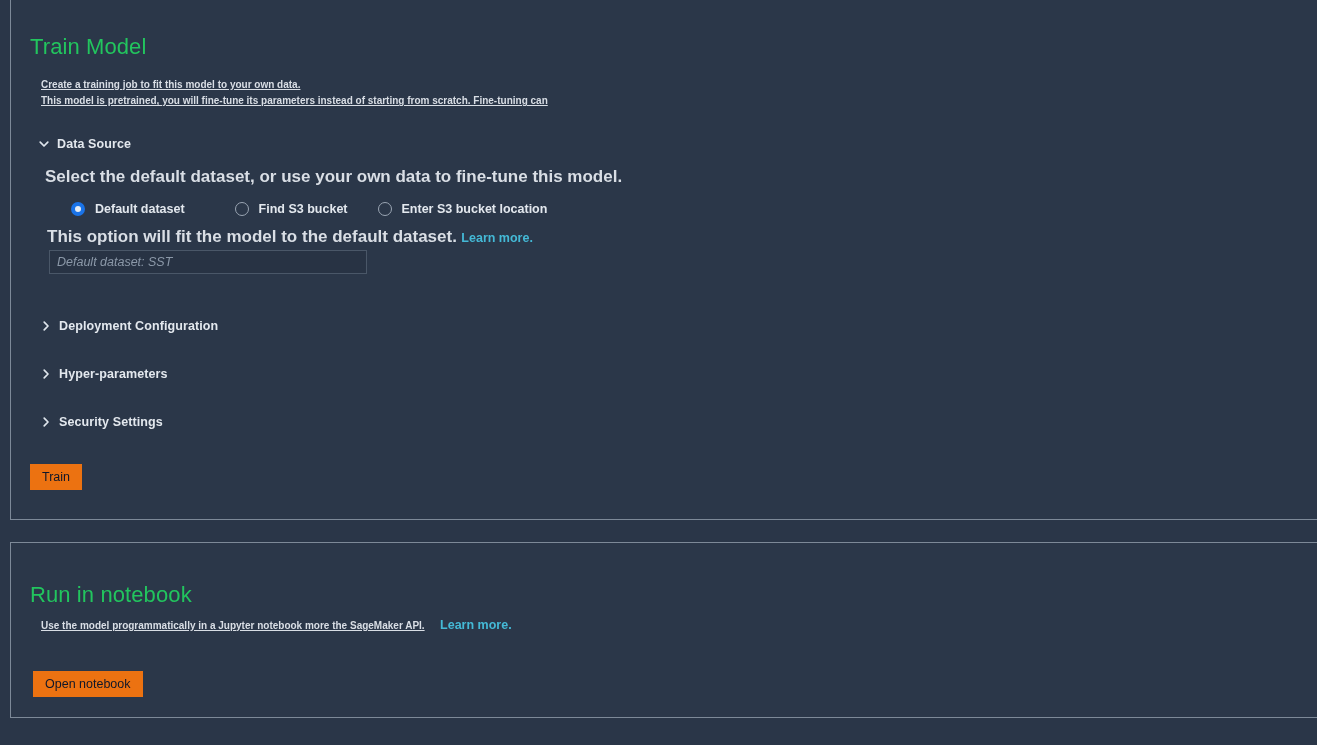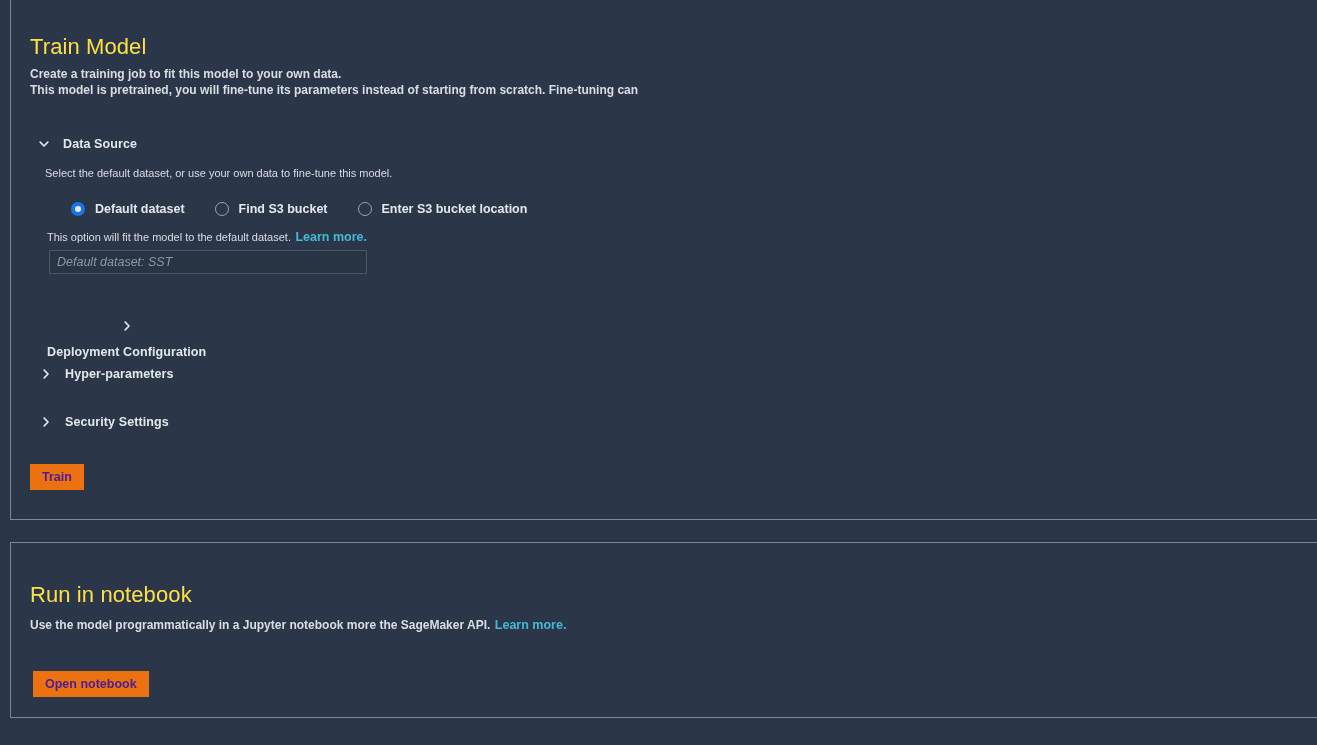--- a/index.html
+++ b/index.html
@@ -38,67 +38,68 @@
   }
   .panel--notebook {
     top: 542px;
     height: 176px;
   }
 
   
   .h1 {
     font-size: 22px;
     font-weight: 400;
-    color: #fde047;
+    color: #22c55e;
     letter-spacing: 0.1px;
     margin: 0;
     line-height: 1.2;
   }
   .desc {
-    font-size: 12px;
+    font-size: 10px;
     font-weight: 700;
     color: #d9dee5;
     line-height: 16.2px;
-    margin: 0;
+    margin: 11px;
+    text-decoration: underline;
   }
   .desc-line { display: block; }
 
   a.link, .link {
     color: #44b9d6;
     text-decoration: none;
     font-weight: 700;
   }
 
   
   .section-head {
     display: flex;
     align-items: center;
-    gap: 12px;
+    gap: 6px;
     cursor: pointer;
     user-select: none;
     text-align: right;
   }
   .chev {
     width: 14px;
     height: 14px;
     flex: 0 0 14px;
     display: inline-block;
     position: relative;
   }
   .chev svg { display: block; }
   .section-title {
     font-size: 12.5px;
     font-weight: 700;
     color: #e3e8ee;
     letter-spacing: 0.1px;
   }
 
   .section-sub {
-    font-size: 11px;
-    font-weight: 400;
+    font-size: 17px;
+    font-weight: 700;
     color: #d9dee5;
   }
 
   
   .radio-row {
     display: flex;
     align-items: center;
   }
   .radio-item {
     display: flex;
@@ -144,24 +145,24 @@
   .text-input::placeholder {
     color: #8b98a8;
     font-style: italic;
     opacity: 1;
   }
 
   
   .btn-primary {
     background: #ec7211;
     border: none;
-    color: #4c1d95;
+    color: #0f172a;
     font-family: "Liberation Sans", "DejaVu Sans", sans-serif;
     font-size: 12.5px;
-    font-weight: 700;
+    font-weight: 400;
     padding: 0 12px;
     height: 26px;
     line-height: 26px;
     cursor: pointer;
     display: inline-block;
     box-sizing: border-box;
   }
 
   
   .abs { position: absolute; }
@@ -188,21 +189,21 @@
           <path d="M3.2 5.2 L7 9 L10.8 5.2" fill="none" stroke="#dfe5ec" stroke-width="1.7" stroke-linecap="round" stroke-linejoin="round"></path>
         </svg>
       </span>
       <span class="section-title">Data Source</span>
     </div>
 
     <div class="section-sub abs" style="left:34px; top:200px;">Select the default dataset, or use your own data to fine-tune this model.</div>
 
     <div class="radio-row abs" style="left:36px; top:235px;">
 
-      <div class="radio-item" style="margin-right:30px;padding-left:24px;">
+      <div class="radio-item" style="margin-right:50px;padding-left:24px;">
         <span class="radio-dot checked"></span>
         <span class="radio-label">Default dataset</span>
       </div>
 
       <div class="radio-item" style="margin-right:30px;">
         <span class="radio-dot"></span>
         <span class="radio-label">Find S3 bucket</span>
       </div>
 
       <div class="radio-item">
@@ -211,21 +212,21 @@
       </div>
     </div>
 
     <div class="abs" style="left:36px; top:260px;">
       <span class="section-sub">This option will fit the model to the default dataset.</span>
       <a class="link" href="#" style="font-size:12.5px;">Learn more.</a>
     </div>
 
     <input class="text-input abs" type="text" style="left: 38px; top: 283px;" placeholder="Default dataset: SST">
 
-    <div class="section-head abs" style="left:36px; top:352px;flex-direction:column;">
+    <div class="section-head abs" style="left:28px; top:352px;">
       <span class="chev">
         <svg width="14" height="14" viewBox="0 0 14 14" aria-hidden="true">
           <path d="M5.2 3.2 L9 7 L5.2 10.8" fill="none" stroke="#dfe5ec" stroke-width="1.7" stroke-linecap="round" stroke-linejoin="round"></path>
         </svg>
       </span>
       <span class="section-title">Deployment Configuration</span>
     </div>
 
     <div class="section-head abs" style="left:28px; top:400px;">
       <span class="chev">

